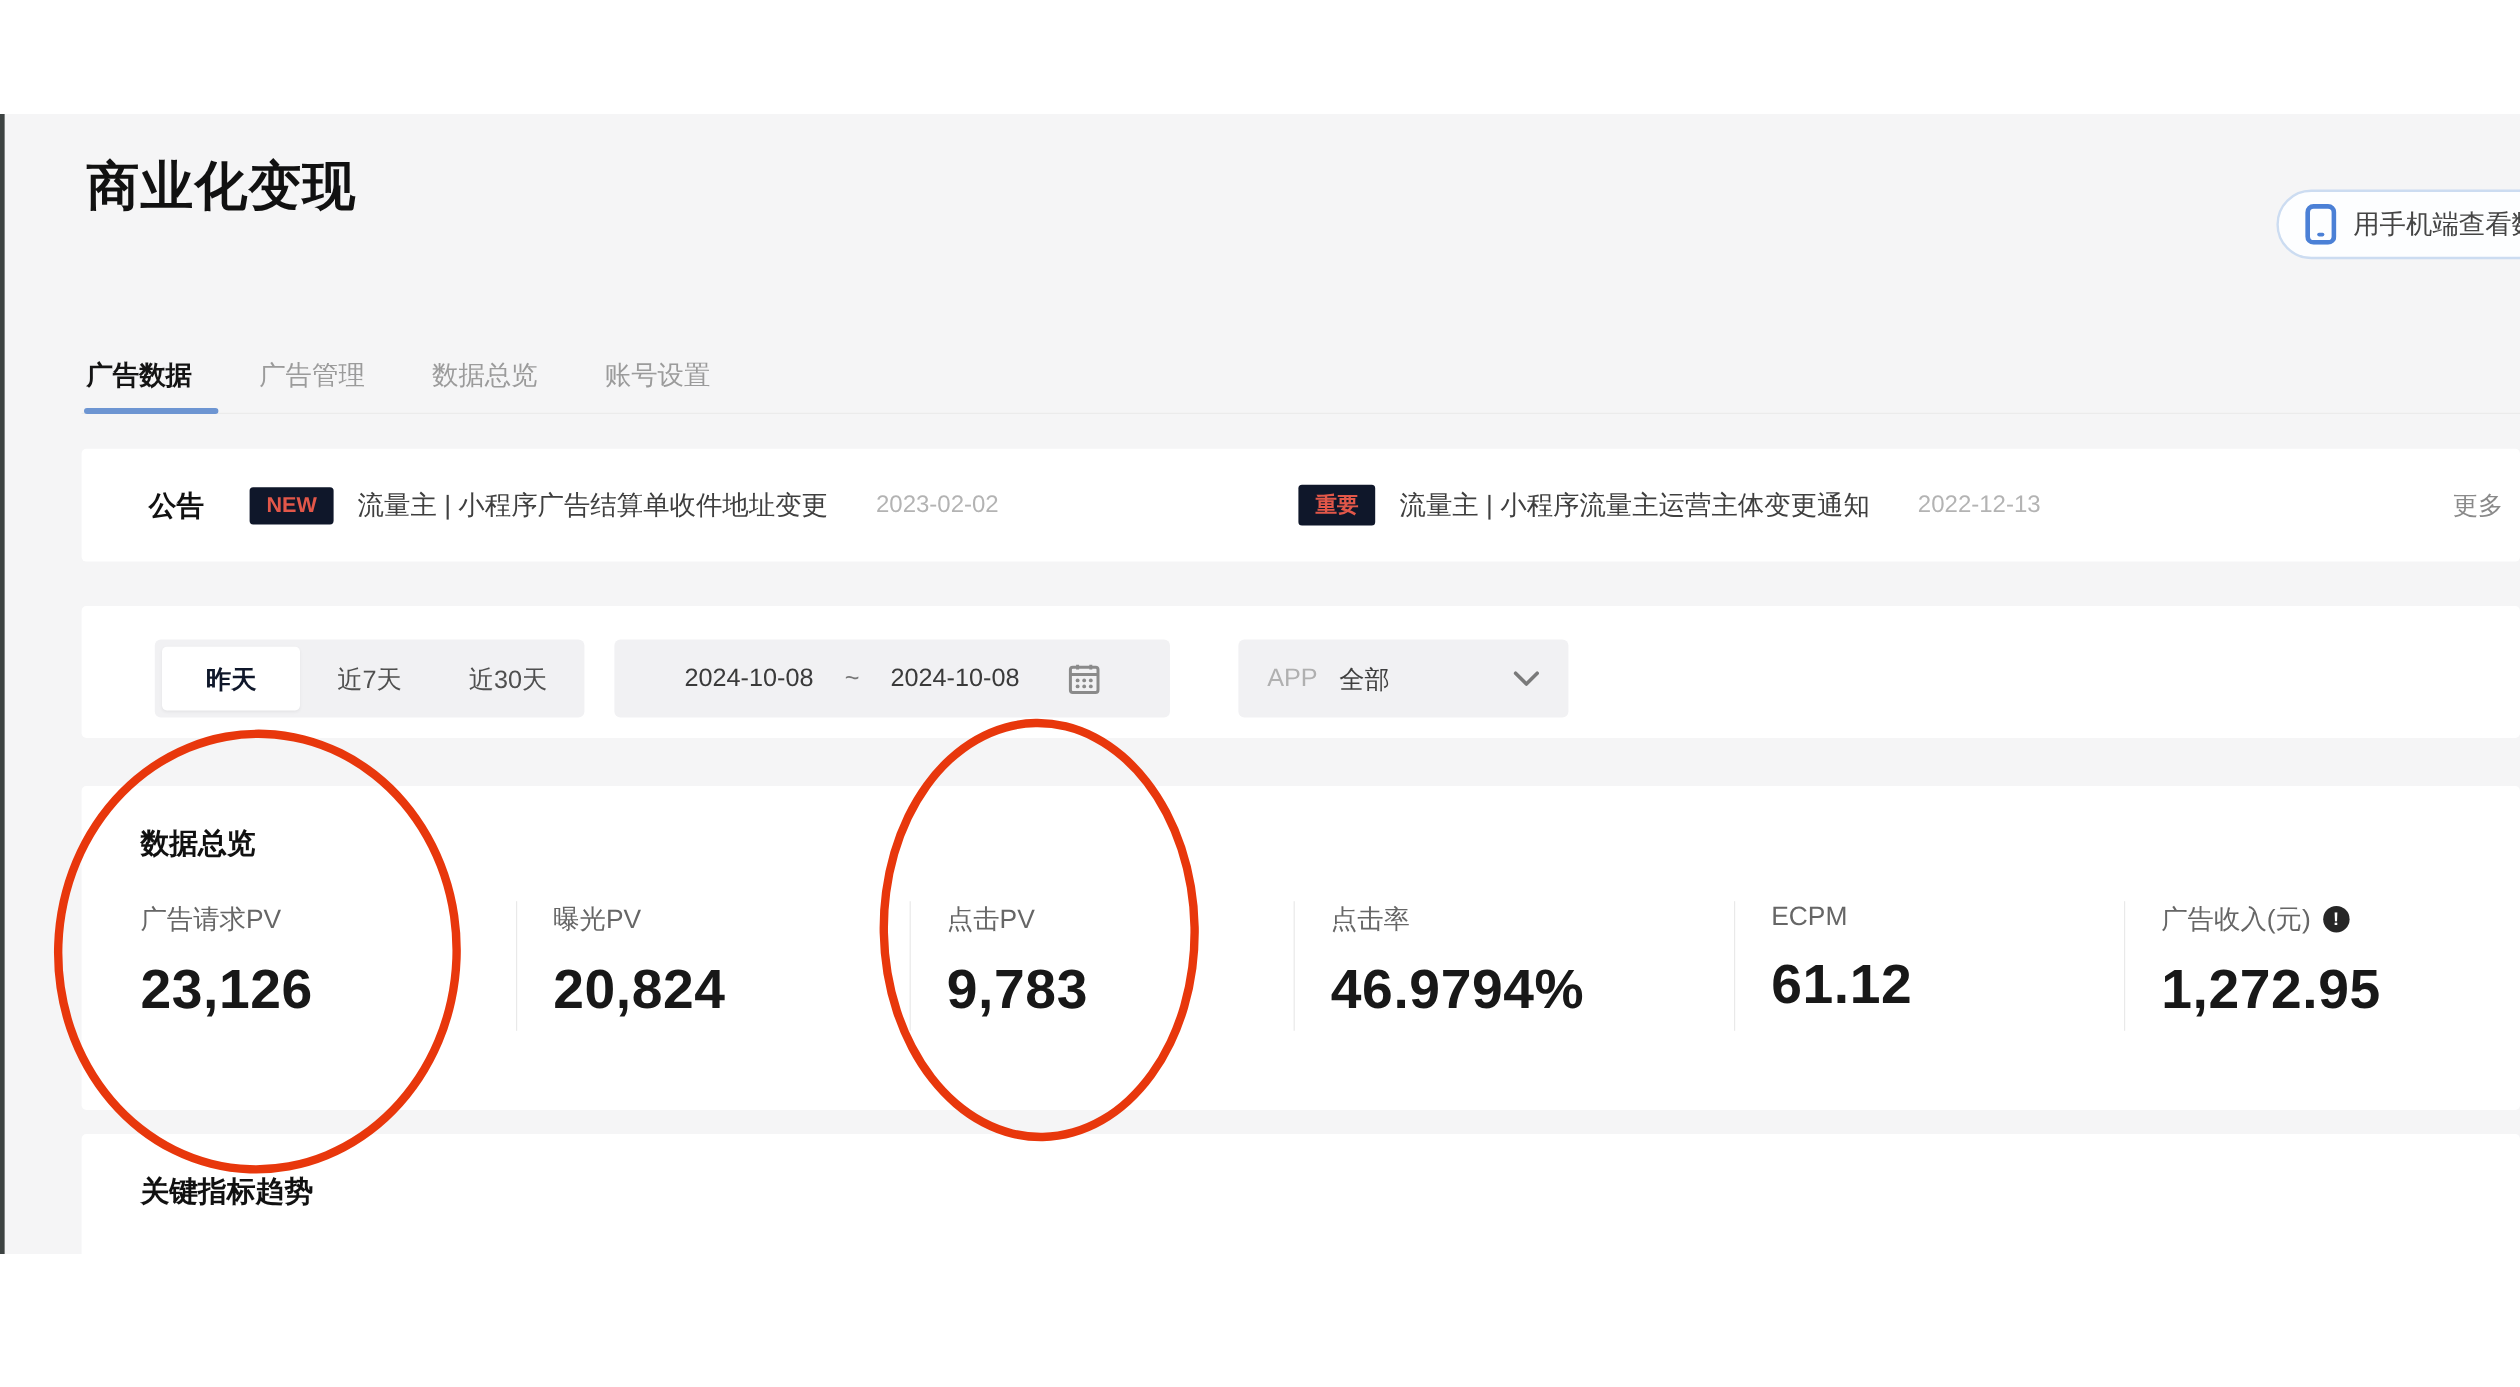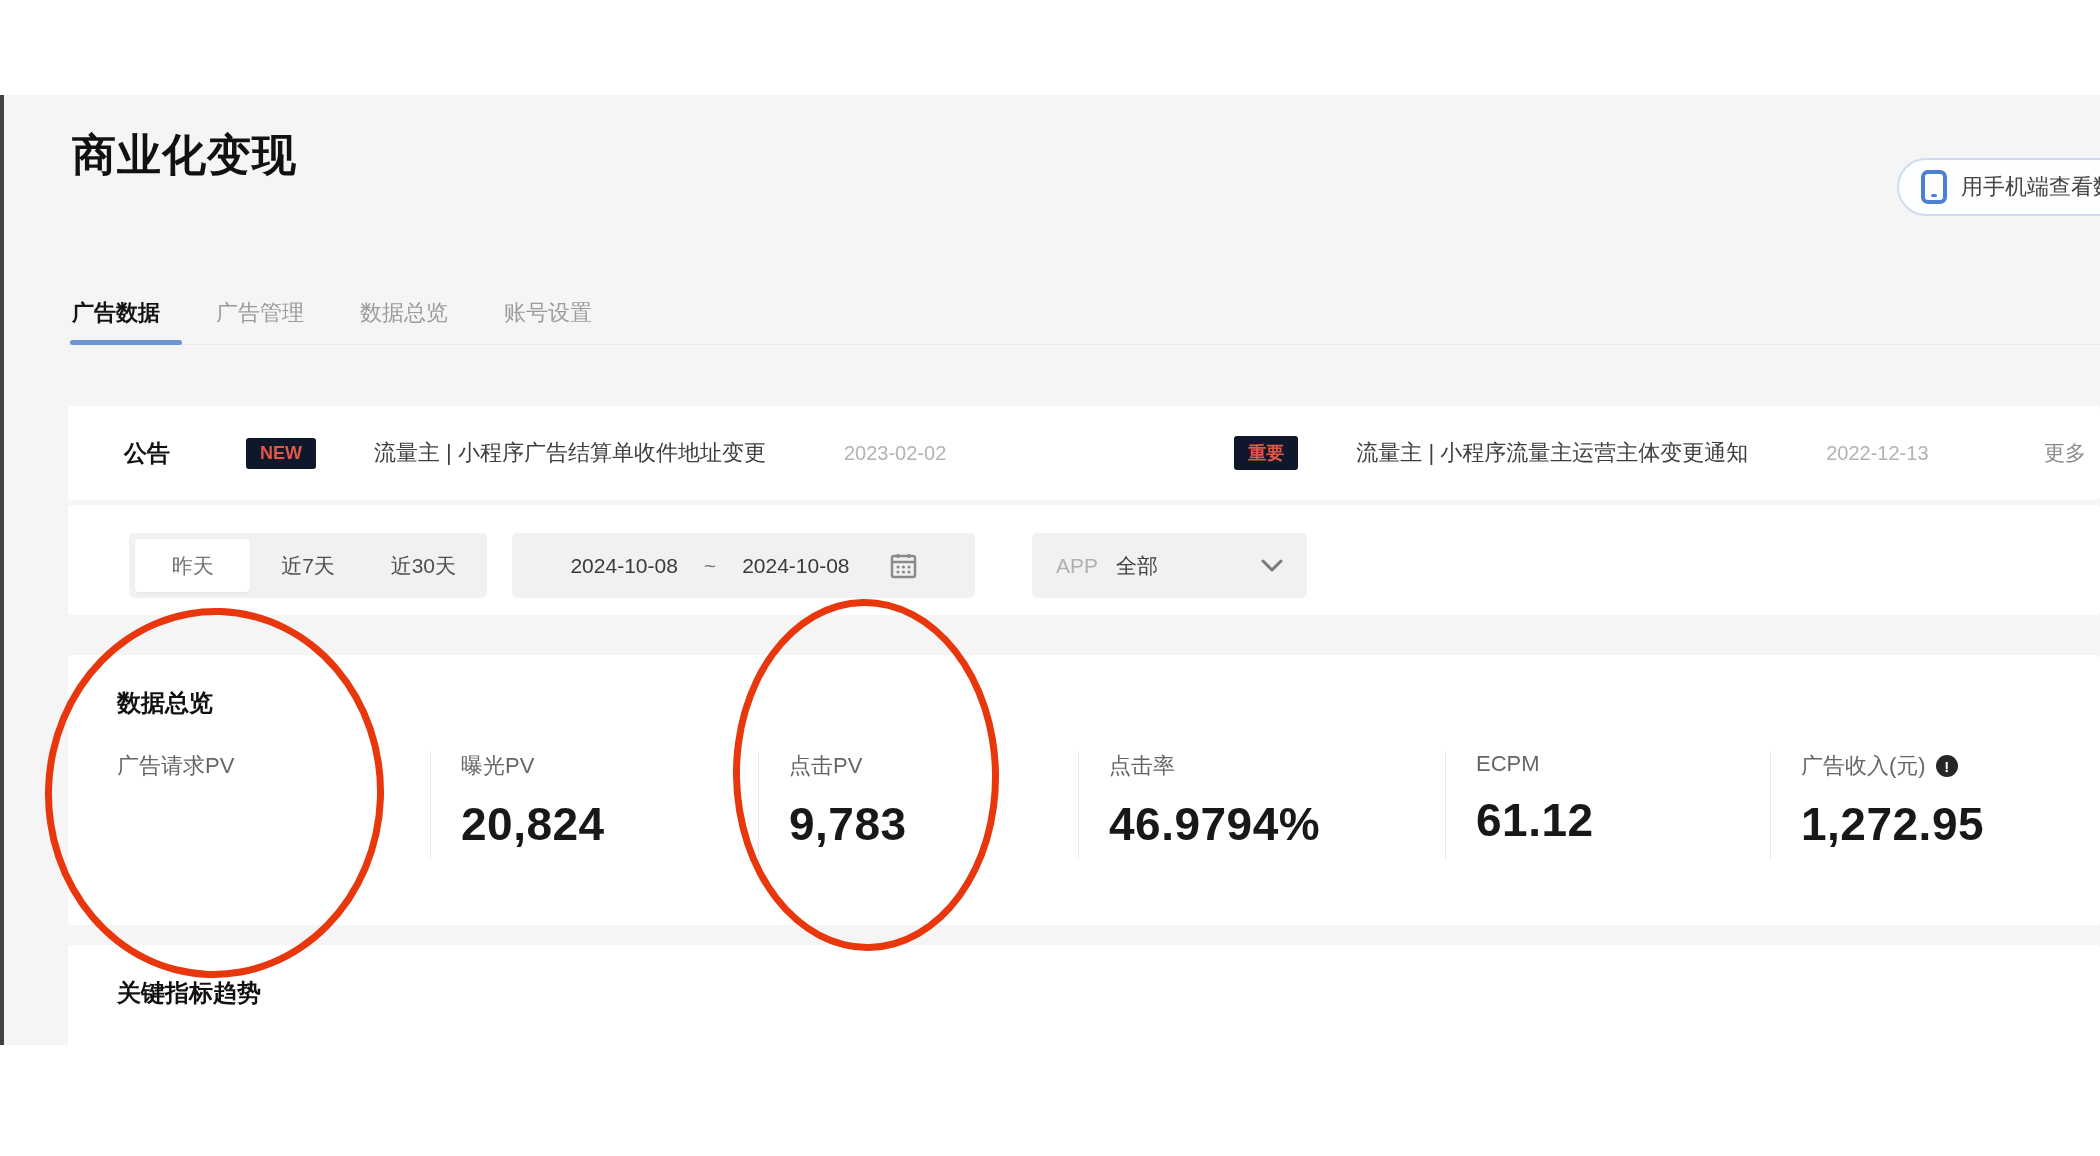--- a/index.html
+++ b/index.html
@@ -28,36 +28,36 @@
   .tabs{position:absolute;left:72px;top:298px;display:flex;gap:56px;font-size:22px;justify-content:space-between;}
   .tab{color:#9b9b9b;cursor:pointer;padding-bottom:22px;}
   .tab.active{color:#141414;font-weight:bold;}
   .tab-divider{position:absolute;left:68px;top:344px;width:2032px;height:1px;background:#ebebeb;}
   .tab-underline{position:absolute;left:70px;top:340px;width:112px;height:5px;background:#6d95d2;border-radius:3px;}
 
   
   .card{position:absolute;left:68px;width:2032px;background:#ffffff;border-radius:4px;}
 
   
-  .announce{top:406px;height:94px;display:flex;align-items:center;padding:0 14px 0 56px;box-sizing:border-box;gap:38px;}
+  .announce{top:374px;height:94px;display:flex;align-items:center;padding:0 14px 0 56px;box-sizing:border-box;}
   .announce .label{font-size:23px;font-weight:bold;color:#111;}
   .badge{font-size:18px;font-weight:bold;color:#e25749;background:#0f172a;border-radius:3px;
          padding:5px 14px;white-space:nowrap;}
   .badge.new{margin-left:38px;}
   .badge.important{margin-left:250px;}
   .announce .item-title{font-size:22px;color:#3f3f3f;margin-left:20px;white-space:nowrap;cursor:pointer;}
   .announce .item-date{font-size:20px;color:#b3b3b3;margin-left:40px;white-space:nowrap;}
   .announce .more{margin-left:auto;font-size:21px;color:#8a8a8a;cursor:pointer;white-space:nowrap;}
 
   
   .filterbar{top:505px;height:110px;}
   .segmented{position:absolute;left:61px;top:28px;width:358px;height:65px;background:#f1f1f3;border-radius:5px;
              display:flex;padding:6px;box-sizing:border-box;}
   .seg{flex:1;display:flex;align-items:center;justify-content:center;font-size:21px;color:#4f4f4f;cursor:pointer;border-radius:4px;}
-  .seg.active{background:#ffffff;color:#737373;font-weight:normal;box-shadow:0 1px 3px rgba(0,0,0,.06);}
+  .seg.active{background:#ffffff;color:#0f172a;font-weight:bold;box-shadow:0 1px 3px rgba(0,0,0,.06);}
   .datebox{position:absolute;left:444px;top:28px;width:463px;height:65px;background:#f1f1f3;border-radius:5px;
            display:flex;align-items:center;justify-content:center;gap:26px;font-size:21px;color:#3a3a3a;cursor:pointer;}
   .datebox .tilde{color:#777;}
   .appbox{position:absolute;left:964px;top:28px;width:275px;height:65px;background:#f1f1f3;border-radius:5px;
           display:flex;align-items:center;padding:0 24px;box-sizing:border-box;cursor:pointer;}
   .appbox .app-label{font-size:21px;color:#b0b0b0;}
   .appbox .app-value{font-size:21px;color:#3f3f3f;margin-left:18px;}
   .appbox .chev{margin-left:auto;}
 
   
@@ -156,20 +156,21 @@
       </svg>
     </span>
   </div>
 </div>
 
 <div class="card overview">
   <div class="section-title">数据总览</div>
   <div class="metrics">
     <div class="metric m1">
       <div class="mlabel">广告请求PV</div>
+      <div class="mvalue">23,126</div>
     </div>
     <div class="metric m2">
       <div class="mlabel">曝光PV</div>
       <div class="mvalue">20,824</div>
     </div>
     <div class="metric m3">
       <div class="mlabel">点击PV</div>
       <div class="mvalue">9,783</div>
     </div>
     <div class="metric m4">

